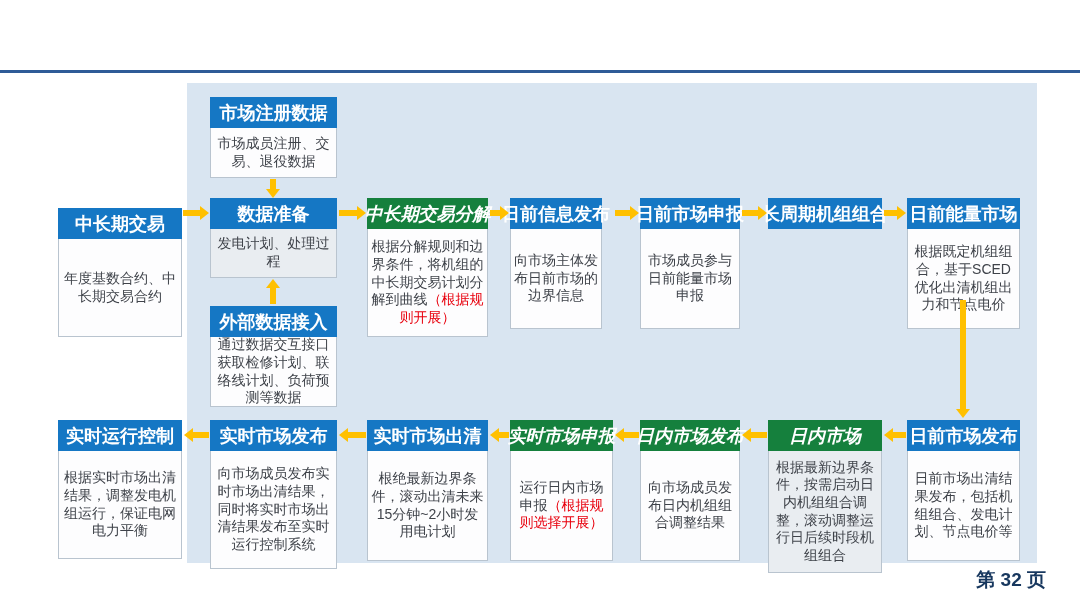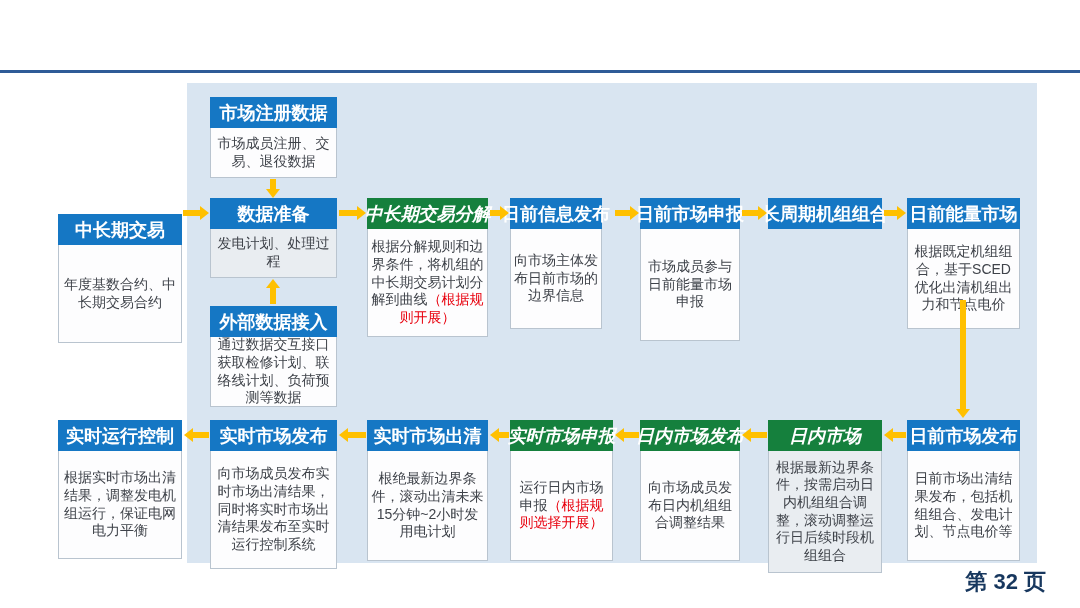--- a/index.html
+++ b/index.html
@@ -54,37 +54,37 @@
     content:"";position:absolute;bottom:-9px;left:-4px;
     border-top:9px solid #FFC000;border-left:7px solid transparent;border-right:7px solid transparent;
   }
   .arr-u{width:6px;}
   .arr-u::before{
     content:"";position:absolute;top:-9px;left:-4px;
     border-bottom:9px solid #FFC000;border-left:7px solid transparent;border-right:7px solid transparent;
   }
   .page-num{
     position:absolute;right:34px;top:567px;
-    font-size:22px;font-weight:bold;color:#17375E;white-space:nowrap;
+    font-size:19px;font-weight:bold;color:#17375E;white-space:nowrap;
   }
 </style>
 </head>
 <body>
 
 <div class="stage">
 
   <div class="title-rule"></div>
   <div class="panel"></div>
 
   <div class="box" style="left:210px;top:97px;width:127px">
     <div class="hdr blue">市场注册数据</div>
     <div class="bd" style="height:50px">市场成员注册、交易、退役数据</div>
   </div>
 
-  <div class="box" style="left:58px;top:214px;width:124px">
+  <div class="box" style="left:58px;top:208px;width:124px">
     <div class="hdr blue">中长期交易</div>
     <div class="bd" style="height:98px">年度基数合约、中长期交易合约</div>
   </div>
 
   <div class="box" style="left:210px;top:198px;width:127px">
     <div class="hdr blue">数据准备</div>
     <div class="bd tint" style="height:49px">发电计划、处理过程</div>
   </div>
 
   <div class="box" style="left:367px;top:198px;width:121px">
@@ -94,21 +94,21 @@
     </div>
   </div>
 
   <div class="box" style="left:510px;top:198px;width:92px">
     <div class="hdr blue">日前信息发布</div>
     <div class="bd" style="height:100px">向市场主体发布日前市场的边界信息</div>
   </div>
 
   <div class="box" style="left:640px;top:198px;width:100px">
     <div class="hdr blue">日前市场申报</div>
-    <div class="bd" style="height:112px">市场成员参与日前能量市场申报</div>
+    <div class="bd" style="height:100px">市场成员参与日前能量市场申报</div>
   </div>
 
   <div class="box" style="left:768px;top:198px;width:114px">
     <div class="hdr blue">长周期机组组合</div>
   </div>
 
   <div class="box" style="left:907px;top:198px;width:113px">
     <div class="hdr blue">日前能量市场</div>
     <div class="bd" style="height:100px">根据既定机组组合，基于SCED优化出清机组出力和节点电价</div>
   </div>

